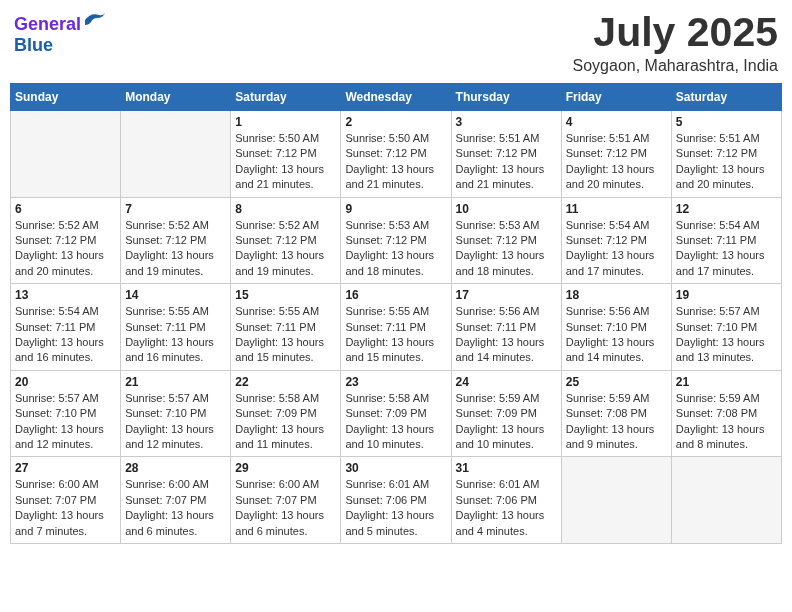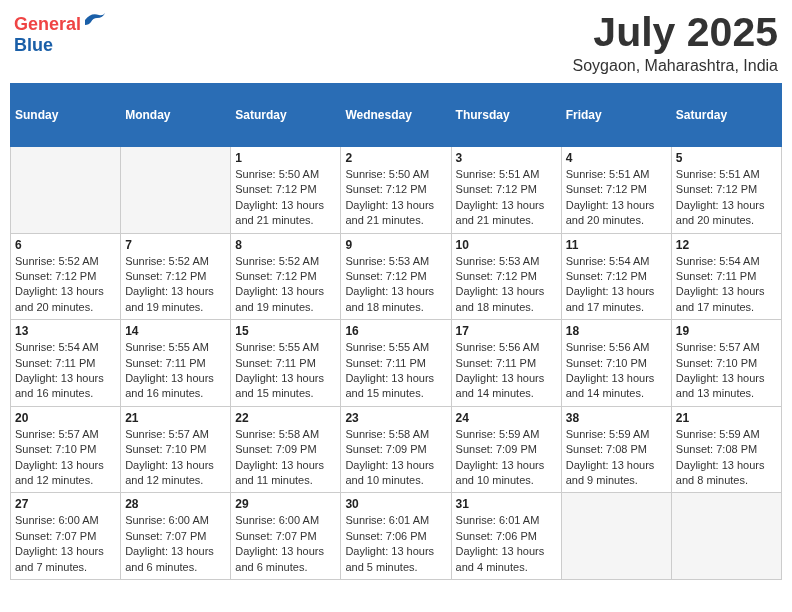--- a/index.html
+++ b/index.html
@@ -17,21 +17,21 @@
       margin-bottom: 8px;
       padding: 0 4px;
     }
     .logo {
       display: flex;
       align-items: center;
     }
     .logo-text-general {
       font-size: 18px;
       font-weight: bold;
-      color: #ef4444;
+      color: #6d28d9;
     }
     .logo-text-blue {
       font-size: 18px;
       font-weight: bold;
       color: #1a5fa8;
     }
     .logo-bird {
       width: 24px;
       height: 20px;
       margin-left: 2px;
@@ -54,21 +54,21 @@
     table {
       width: 100%;
       border-collapse: collapse;
       table-layout: fixed;
     }
     th {
       background-color: #2a6db5;
       color: white;
       font-size: 12px;
       font-weight: bold;
-      padding: 24px 4px;
+      padding: 6px 4px;
       text-align: left;
       border: 1px solid #2a6db5;
     }
     td {
       border: 1px solid #ccc;
       vertical-align: top;
       padding: 4px;
       font-size: 10px;
       color: #333;
       height: 80px;
@@ -270,21 +270,21 @@
 Sunset: 7:09 PM
 Daylight: 13 hours and 10 minutes.</div>
         </td>
         <td>
           <div class="day-number">24</div>
           <div class="day-info" style="white-space: pre-line;">Sunrise: 5:59 AM
 Sunset: 7:09 PM
 Daylight: 13 hours and 10 minutes.</div>
         </td>
         <td>
-          <div class="day-number">38</div>
+          <div class="day-number">25</div>
           <div class="day-info" style="white-space: pre-line;">Sunrise: 5:59 AM
 Sunset: 7:08 PM
 Daylight: 13 hours and 9 minutes.</div>
         </td>
         <td>
           <div class="day-number">21</div>
           <div class="day-info" style="white-space: pre-line;">Sunrise: 5:59 AM
 Sunset: 7:08 PM
 Daylight: 13 hours and 8 minutes.</div>
         </td>

